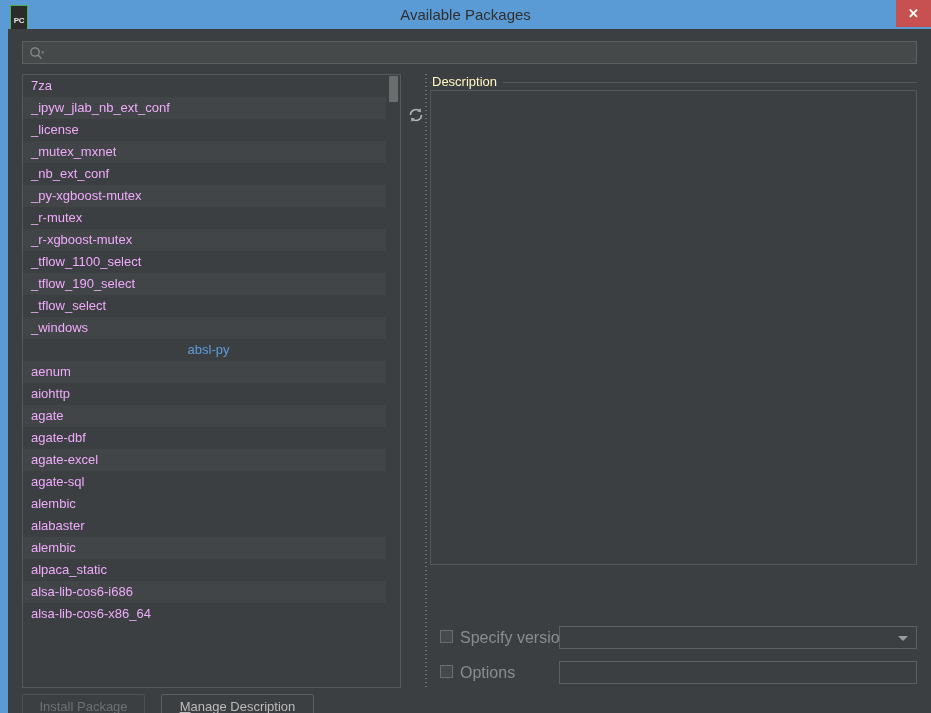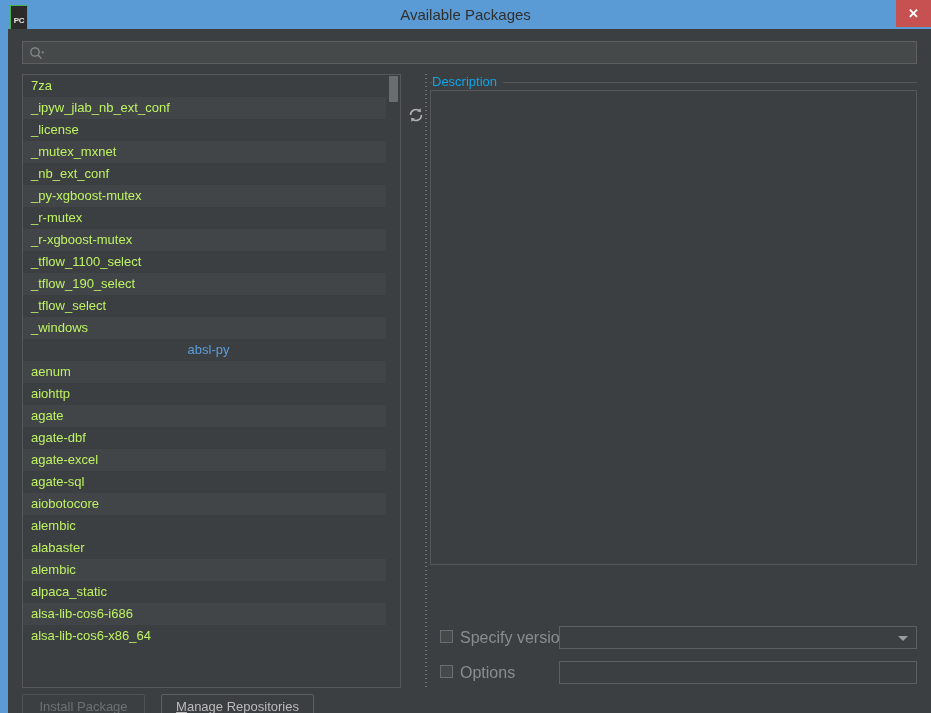--- a/index.html
+++ b/index.html
@@ -134,21 +134,21 @@
     width: 363px;
     height: 612px;
     overflow: hidden;
   }
   .pkg-row {
     position: relative;
     height: 22px;
     line-height: 22px;
     padding-left: 8px;
     font-size: 13px;
-    color: #bef264;
+    color: #f0abfc;
     white-space: nowrap;
     cursor: default;
     background: #3c3f41;
   }
   .pkg-row.alt { background: #414547; }
   .pkg-row.link { color: #5a9ddb; text-align: center; }
 
   
   #list-scrollbar {
     position: absolute;
@@ -193,21 +193,21 @@
   
   #right-pane {
     position: absolute;
     left: 422px; top: 45px;
     width: 487px; height: 614px;
   }
   #desc-label {
     position: absolute;
     left: 2px; top: 0;
     font-size: 13px;
-    color: #0ea5e9;
+    color: #fef9c3;
     background: #3c3f41;
     padding-right: 6px;
     z-index: 2;
   }
   #desc-group-line {
     position: absolute;
     left: 0; top: 8px;
     width: 487px; height: 1px;
     background: #555758;
   }
@@ -356,21 +356,20 @@
           <div class="pkg-row alt">_tflow_190_select</div>
           <div class="pkg-row">_tflow_select</div>
           <div class="pkg-row alt">_windows</div>
           <div class="pkg-row link">absl-py</div>
           <div class="pkg-row alt">aenum</div>
           <div class="pkg-row">aiohttp</div>
           <div class="pkg-row alt">agate</div>
           <div class="pkg-row">agate-dbf</div>
           <div class="pkg-row alt">agate-excel</div>
           <div class="pkg-row">agate-sql</div>
-          <div class="pkg-row alt">aiobotocore</div>
           <div class="pkg-row">alembic</div>
           <div class="pkg-row">alabaster</div>
           <div class="pkg-row alt">alembic</div>
           <div class="pkg-row">alpaca_static</div>
           <div class="pkg-row alt">alsa-lib-cos6-i686</div>
           <div class="pkg-row">alsa-lib-cos6-x86_64</div>
         </div>
       <div id="list-scrollbar">
         <div id="list-scroll-thumb"></div>
       </div>
@@ -410,18 +409,18 @@
         <div class="opt-label">Options</div>
         <div class="opt-control">
           <input class="opt-input" type="text" placeholder="" style="">
         </div>
       </div>
     </div>
 
     <div id="button-bar">
       <div class="btn disabled" id="install-package-button">Install Package</div>
       <div class="btn" id="manage-repositories-button">
-        <span class="mnemonic">M</span><span>anage Repositories</span>
+        <span class="mnemonic">M</span><span>anage Description</span>
       </div>
     </div>
 
   </div>
 </div>
 
 </body></html>

